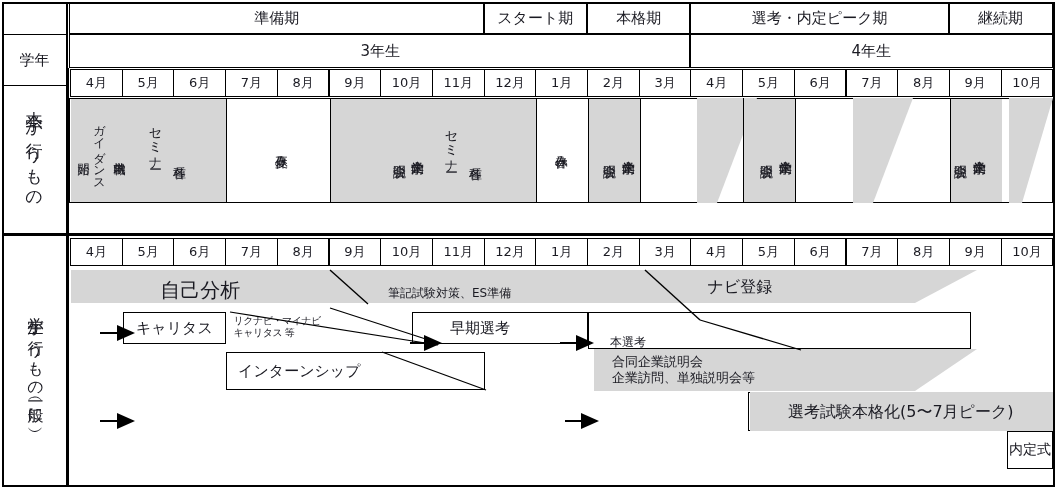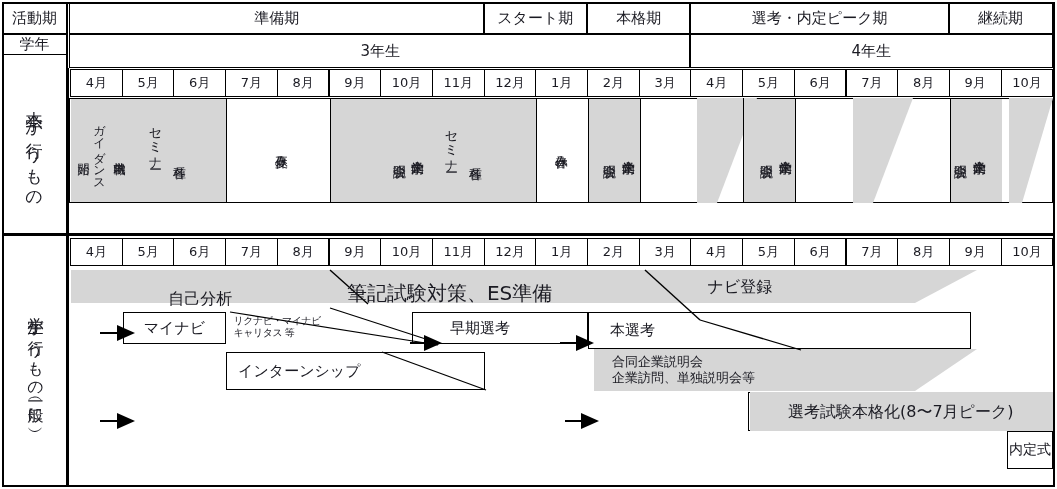--- a/index.html
+++ b/index.html
@@ -91,31 +91,30 @@
     <line x1="565" y1="421" x2="597" y2="421" stroke="#000" stroke-width="2" marker-end="url(#arrow)"></line>
   </svg>
 
   <div class="bx" style="left:2px;top:2px;width:1053px;height:485px;border:2px solid #000;"></div>
 
   <div class="hline" style="left:2px;top:233px;width:1053px;height:3px;"></div>
 
   <div class="vline" style="left:66px;top:68px;width:3px;height:419px;"></div>
   <div class="vline" style="left:66px;top:2px;width:2px;height:66px;"></div>
 
-  <div class="cell thin phase" style="left:2px;top:2px;width:65px;height:32px;border-width:1px;">活動期</div>
 
   <div id="phase-cells">
       <div class="cell thin phase" style="left: 69px; top: 2px; width: 415.6px; height: 32px; border-width: 1px;">準備期</div>
       <div class="cell thin phase" style="left: 482.6px; top: 2px; width: 105.4px; height: 32px; border-width: 1px;">スタート期</div>
       <div class="cell thin phase" style="left: 586px; top: 2px; width: 105.4px; height: 32px; border-width: 1px;">本格期</div>
       <div class="cell thin phase" style="left: 689.4px; top: 2px; width: 260.5px; height: 32px; border-width: 1px;">選考・内定ピーク期</div>
       <div class="cell thin phase" style="left: 947.9px; top: 2px; width: 105.4px; height: 32px; border-width: 1px;">継続期</div>
     </div>
 
-  <div class="cell thin grade" style="left:2px;top:34px;width:65px;height:21px;border-width:1px;">学年</div>
+  <div class="cell thin grade" style="left:2px;top:34px;width:65px;height:52px;border-width:1px;">学年</div>
 
   <div id="grade-cells">
       <div class="cell thin grade" style="left: 69px; top: 34px; width: 622.4px; height: 34px; border-width: 1px;">3年生</div>
       <div class="cell thin grade" style="left: 689.4px; top: 34px; width: 363.9px; height: 34px; border-width: 1px;">4年生</div>
     </div>
 
   <div class="lbl vert side" style="left:4px;top:70px;width:62px;height:161px;">本学が行うもの</div>
 
   <div id="uni-months">
       <div class="cell thin month" style="left: 70px; top: 69px; width: 52.7px; height: 28px; border-width: 1px;">4月</div>
@@ -190,34 +189,34 @@
       <div class="cell thin month" style="left: 638.7px; top: 238px; width: 52.7px; height: 28px; border-width: 1px;">3月</div>
       <div class="cell thin month" style="left: 690.4px; top: 238px; width: 52.7px; height: 28px; border-width: 1px;">4月</div>
       <div class="cell thin month" style="left: 742.1px; top: 238px; width: 52.7px; height: 28px; border-width: 1px;">5月</div>
       <div class="cell thin month" style="left: 793.8px; top: 238px; width: 52.7px; height: 28px; border-width: 1px;">6月</div>
       <div class="cell thin month" style="left: 845.5px; top: 238px; width: 52.7px; height: 28px; border-width: 1px;">7月</div>
       <div class="cell thin month" style="left: 897.2px; top: 238px; width: 52.7px; height: 28px; border-width: 1px;">8月</div>
       <div class="cell thin month" style="left: 948.9px; top: 238px; width: 52.7px; height: 28px; border-width: 1px;">9月</div>
       <div class="cell thin month" style="left: 1000.6px; top: 238px; width: 52.7px; height: 28px; border-width: 1px;">10月</div>
     </div>
   <div id="stu-bars" class="layer4">
-      <div class="lbl" style="left: 71px; top: 270px; width: 258.5px; height: 41px; font-size: 16px; justify-content: center; white-space: pre-line; line-height: 1.25; z-index: 7; margin-top: 8px;">自己分析</div>
-      <div class="lbl" style="left: 294.5px; top: 270px; width: 310.2px; height: 46px; font-size: 20px; justify-content: center; white-space: pre-line; line-height: 1.25; z-index: 7;">筆記試験対策、ES準備</div>
+      <div class="lbl" style="left: 71px; top: 270px; width: 258.5px; height: 41px; font-size: 20px; justify-content: center; white-space: pre-line; line-height: 1.25; z-index: 7;">自己分析</div>
+      <div class="lbl" style="left: 294.5px; top: 270px; width: 310.2px; height: 46px; font-size: 12px; justify-content: center; white-space: pre-line; line-height: 1.25; z-index: 7;">筆記試験対策、ES準備</div>
       <div class="lbl" style="left: 584.7px; top: 270px; width: 310.2px; height: 33px; font-size: 16px; justify-content: center; white-space: pre-line; line-height: 1.25; z-index: 7;">ナビ登録</div>
       <div class="bx" style="left: 122.7px; top: 312px; width: 103.4px; height: 32px; border: 1.5px solid rgb(0, 0, 0); background: transparent;"></div>
-      <div class="lbl" style="left: 122.7px; top: 312px; width: 103.4px; height: 32px; font-size: 15px; justify-content: center; white-space: pre-line; line-height: 1.25; z-index: 7;">マイナビ</div>
+      <div class="lbl" style="left: 122.7px; top: 312px; width: 103.4px; height: 32px; font-size: 15px; justify-content: center; white-space: pre-line; line-height: 1.25; z-index: 7;">キャリタス</div>
       <div class="lbl small" style="left: 184.1px; top: 310px; width: 186.12px; height: 34px; font-size: 10px; justify-content: center; white-space: pre-line; line-height: 1.25; z-index: 7;">リクナビ・マイナビ
 キャリタス 等</div>
       <div class="bx" style="left: 412.22px; top: 312px; width: 175.78px; height: 32px; border: 1.5px solid rgb(0, 0, 0); background: transparent;"></div>
       <div class="lbl" style="left: 392.22px; top: 312px; width: 175.78px; height: 32px; font-size: 15px; justify-content: center; white-space: pre-line; line-height: 1.25; z-index: 7;">早期選考</div>
       <div class="bx" style="left: 226.1px; top: 352px; width: 258.5px; height: 38px; border: 1.5px solid rgb(0, 0, 0); background: transparent;"></div>
       <div class="lbl" style="left: 238.1px; top: 352px; width: 258.5px; height: 38px; font-size: 15px; justify-content: flex-start; white-space: pre-line; line-height: 1.25; z-index: 7;">インターンシップ</div>
       <div class="bx" style="left: 588px; top: 312px; width: 382.58px; height: 37px; border: 1.5px solid rgb(0, 0, 0); background: transparent;"></div>
-      <div class="lbl" style="left: 610px; top: 312px; width: 382.58px; height: 37px; font-size: 15px; justify-content: flex-start; white-space: pre-line; line-height: 1.25; z-index: 7;">本選考</div>
+      <div class="lbl" style="left: 610px; top: 324px; width: 382.58px; height: 37px; font-size: 12px; justify-content: flex-start; white-space: pre-line; line-height: 1.25; z-index: 7;">本選考</div>
       <div class="lbl" style="left: 612px; top: 349px; width: 392.92px; height: 42px; font-size: 13px; justify-content: flex-start; white-space: pre-line; line-height: 1.25; z-index: 7;">合同企業説明会
 企業訪問、単独説明会等</div>
       <div class="bx" style="left: 748.27px; top: 392px; width: 305.03px; height: 39px; border: 1.5px solid rgb(0, 0, 0); background: transparent;"></div>
-      <div class="lbl" style="left: 748.27px; top: 392px; width: 305.03px; height: 39px; font-size: 16px; justify-content: center; white-space: pre-line; line-height: 1.25; z-index: 7;">選考試験本格化(8〜7月ピーク)</div>
+      <div class="lbl" style="left: 748.27px; top: 392px; width: 305.03px; height: 39px; font-size: 16px; justify-content: center; white-space: pre-line; line-height: 1.25; z-index: 7;">選考試験本格化(5〜7月ピーク)</div>
       <div class="bx" style="left: 1006.77px; top: 431px; width: 46.53px; height: 38px; border: 1.5px solid rgb(0, 0, 0); background: transparent;"></div>
       <div class="lbl" style="left: 1006.77px; top: 431px; width: 46.53px; height: 38px; font-size: 14px; justify-content: center; white-space: pre-line; line-height: 1.25; z-index: 7;">内定式</div>
     </div>
 
 </div>
 
 </body></html>

